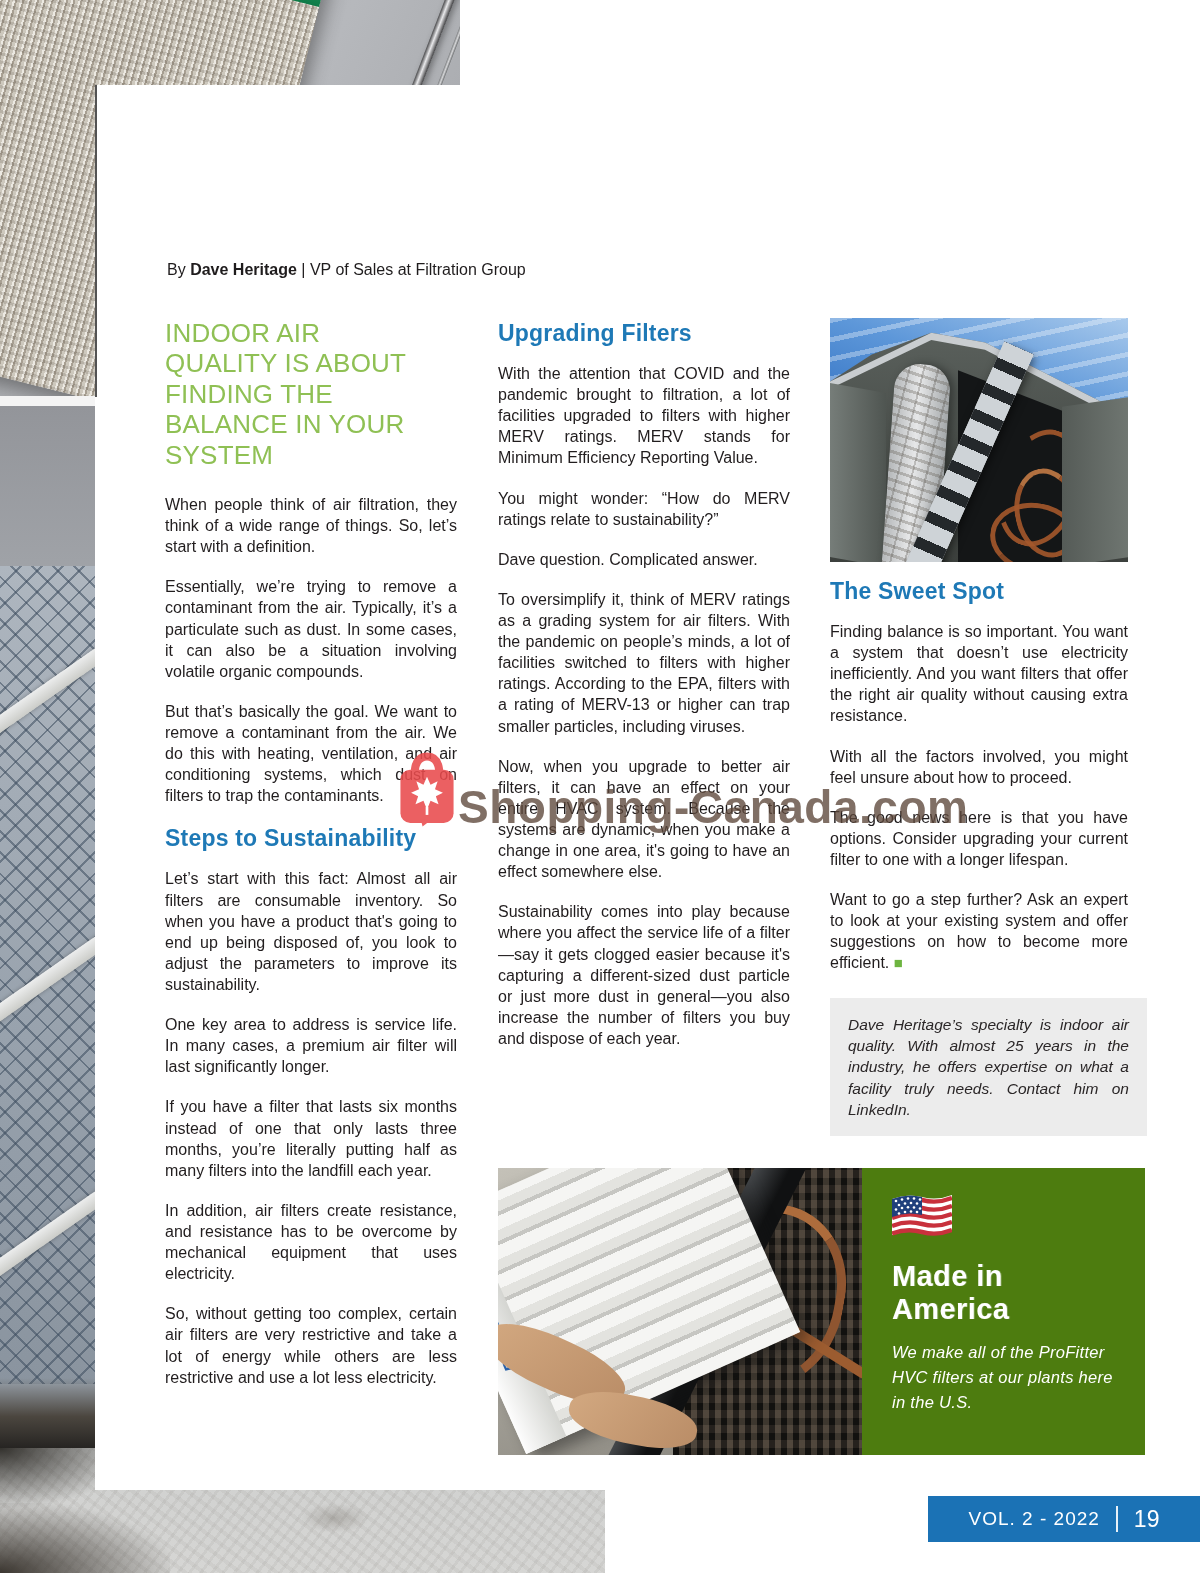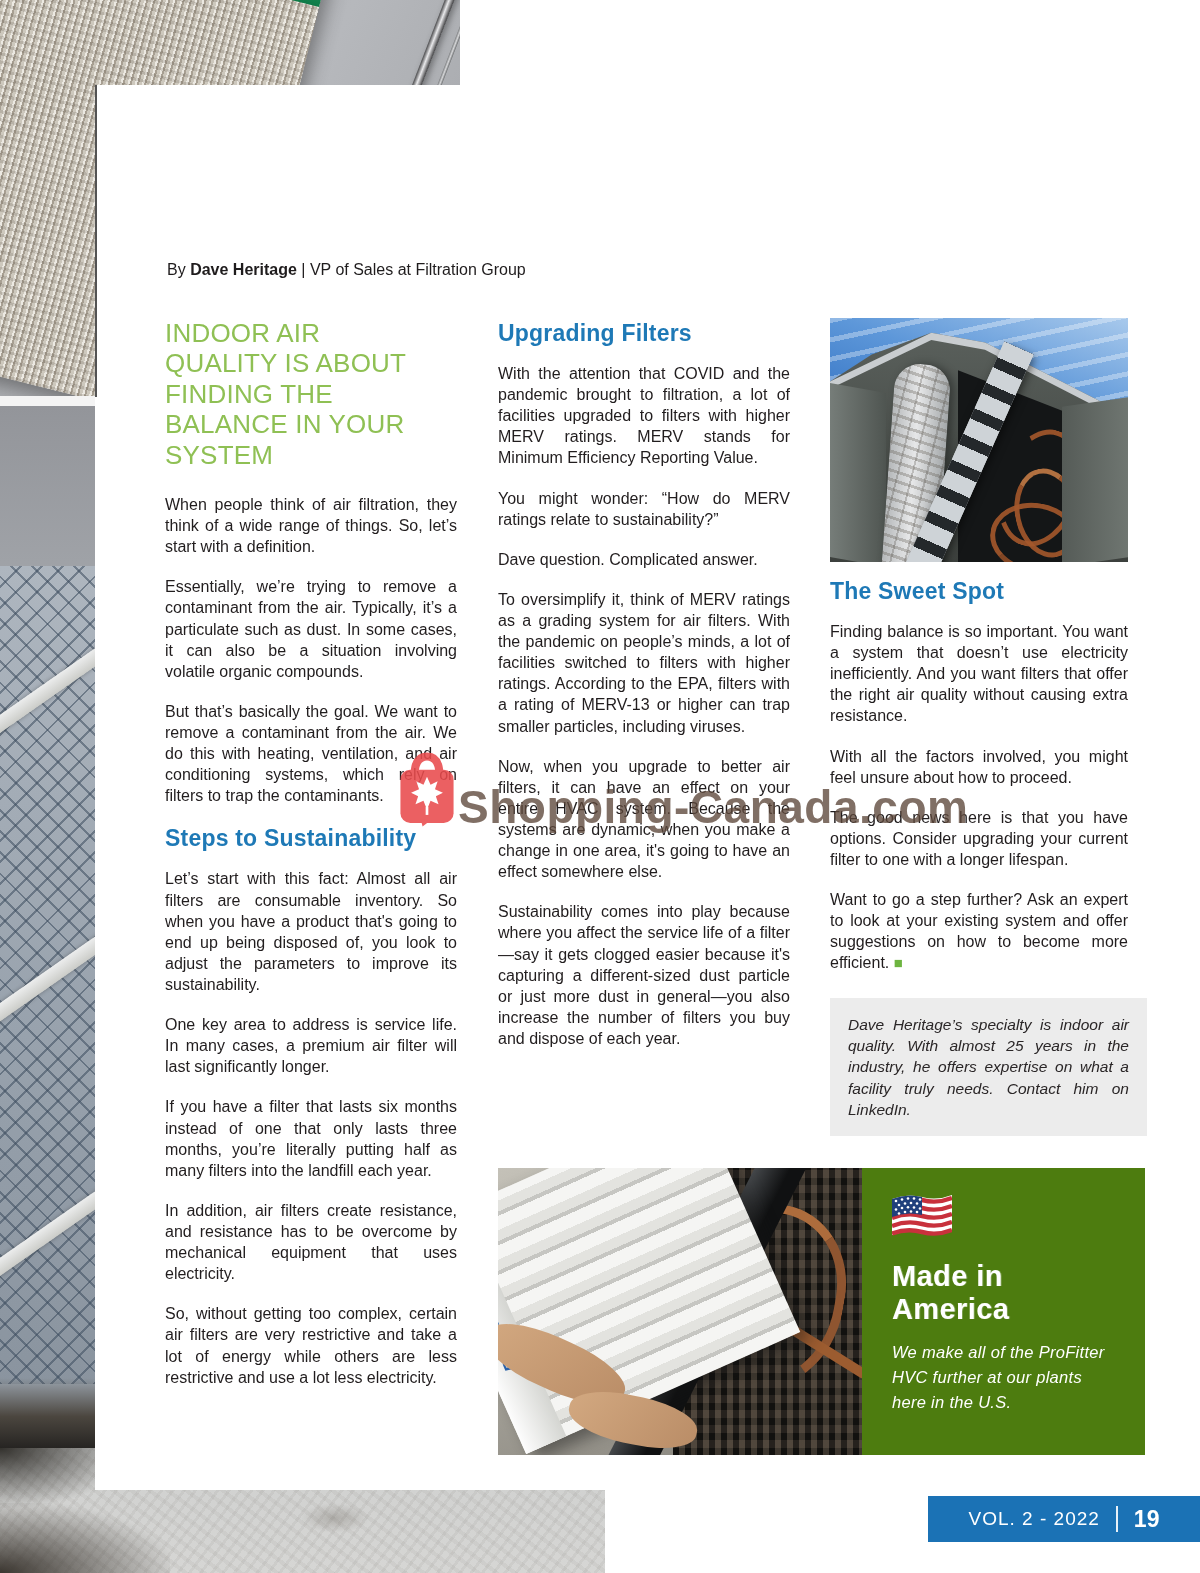--- a/index.html
+++ b/index.html
@@ -148,21 +148,21 @@
   
   .watermark{left:396px;top:748px;display:flex;align-items:flex-end;z-index:6;}
   .wm-text{font-size:46px;font-weight:bold;letter-spacing:.5px;white-space:nowrap;
      color:rgba(92,70,58,.78);}
 
   
   .footer-bar{left:928px;top:1496px;width:272px;height:46px;background:#1b72b5;color:#fff;
      display:flex;align-items:center;justify-content:center;gap:16px;}
   .footer-vol{font-size:19px;letter-spacing:1px;}
   .footer-div{width:2px;height:26px;background:#fff;opacity:.9;}
-  .footer-num{font-size:23px;font-weight:bold;}
+  .footer-num{font-size:23px;font-weight:normal;}
 
   .z1{z-index:1}.z2{z-index:2}.z3{z-index:3}
 </style>
 </head>
 <body>
 
 <div class="canvas">
 
   <div class="abs z1 photo-topleft">
     <div class="dirty-filter">
@@ -195,21 +195,21 @@
   <div class="abs z3 page-edge"></div>
 
   <div class="abs z3 byline">
     <span>By </span><b>Dave Heritage</b><span> | VP of Sales at Filtration Group</span>
   </div>
 
   <div class="col col1 z3">
     <div class="green-h">INDOOR AIR QUALITY IS ABOUT FINDING THE BALANCE IN YOUR SYSTEM</div>
     <p class="body">When people think of air filtration, they think of a wide range of things. So, let’s start with a definition.</p>
     <p class="body">Essentially, we’re trying to remove a contaminant from the air. Typically, it’s a particulate such as dust. In some cases, it can also be a situation involving volatile organic compounds.</p>
-    <p class="body">But that’s basically the goal. We want to remove a contaminant from the air. We do this with heating, ventilation, and air conditioning systems, which rely on filters to trap the contaminants.</p>
+    <p class="body">But that’s basically the goal. We want to remove a contaminant from the air. We do this with heating, ventilation, and air conditioning systems, which dust on filters to trap the contaminants.</p>
     <div class="blue-h">Steps to Sustainability</div>
     <p class="body">Let’s start with this fact: Almost all air filters are consumable inventory. So when you have a product that's going to end up being disposed of, you look to adjust the parameters to improve its sustainability.</p>
     <p class="body">One key area to address is service life. In many cases, a premium air filter will last significantly longer.</p>
     <p class="body">If you have a filter that lasts six months instead of one that only lasts three months, you’re literally putting half as many filters into the landfill each year.</p>
     <p class="body">In addition, air filters create resistance, and resistance has to be overcome by mechanical equipment that uses electricity.</p>
     <p class="body">So, without getting too complex, certain air filters are very restrictive and take a lot of energy while others are less restrictive and use a lot less electricity.</p>
   </div>
 
   <div class="col col2 z3">
     <div class="blue-h first">Upgrading Filters</div>
@@ -285,21 +285,21 @@
             <circle cx="16" cy="13.2" r="1.3"></circle>
             <circle cx="22" cy="13.5" r="1.3"></circle>
             <circle cx="28" cy="14.5" r="1.3"></circle>
           <circle cx="7" cy="19.5" r="1.3"></circle>
             <circle cx="13" cy="18" r="1.3"></circle>
             <circle cx="19" cy="17.5" r="1.3"></circle>
             <circle cx="25" cy="18" r="1.3"></circle>
         </g>
       </svg>
       <div class="mia-title">Made in America</div>
-      <div class="mia-body">We make all of the ProFitter HVC further at our plants here in the U.S.</div>
+      <div class="mia-body">We make all of the ProFitter HVC filters at our plants here in the U.S.</div>
     </div>
   </div>
 
   <div class="abs watermark">
     <svg width="62" height="86" viewBox="0 0 70 96" style="opacity:.88;">
       <path d="M21,30 Q21,9 35,9 Q49,9 49,30" stroke="#e94b4d" stroke-width="9" fill="none" stroke-linecap="round"></path>
       <rect x="5" y="24" width="60" height="60" rx="11" fill="#e94b4d"></rect>
       <path d="M30,88 l8,-6 -10,-2 z" fill="#e94b4d"></path>
       <g fill="#ffffff">
         <polygon points="35,32 39,41 47,37 44,46 53,50 45,54 48,63 39,59 35,69 31,59 22,63 25,54 17,50 26,46 23,37 31,41"></polygon>

